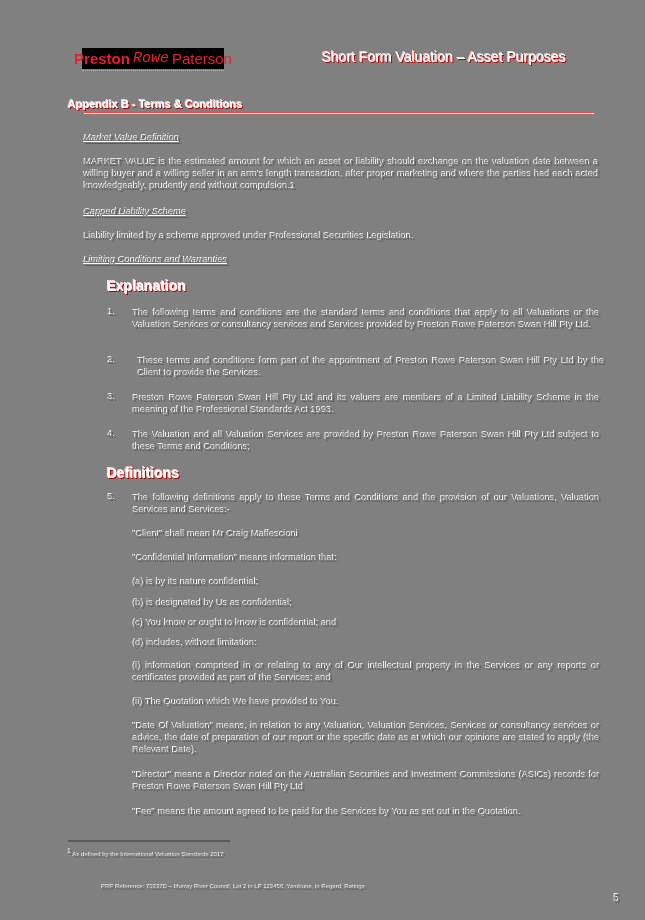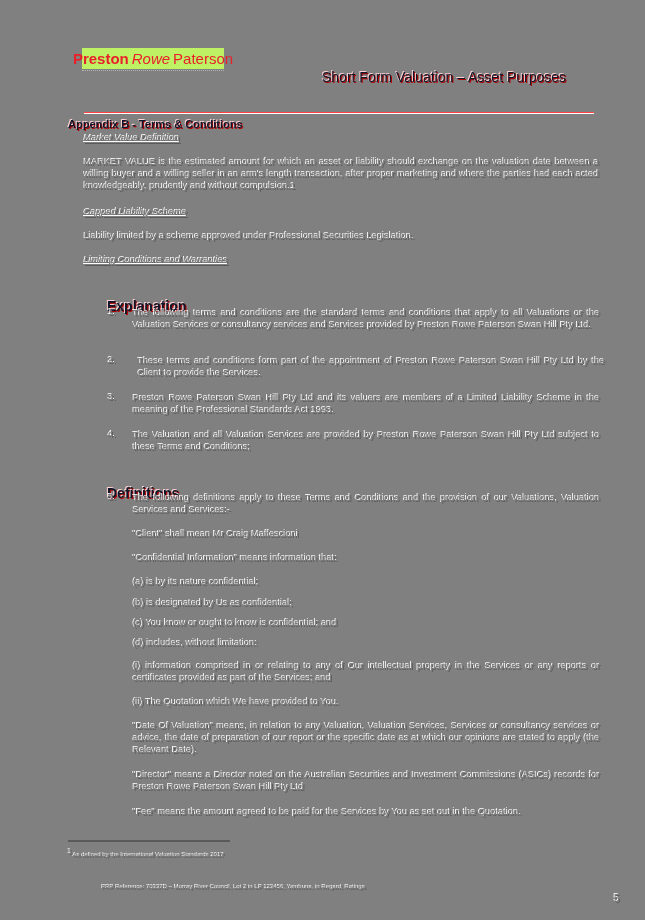--- a/index.html
+++ b/index.html
@@ -9,33 +9,32 @@
       font-family: "Liberation Sans", sans-serif;
       position: relative;
       overflow: hidden;
       color: #ffffff;
     }
     .txt {
       color: #808080;
       text-shadow: -1px -1px 0 #ffffff, 1px 1px 0 #5a5a5a;
     }
     .red {
-      color: #0f172a;
+      color: #ffffff;
       text-shadow: -1px -1px 0 #ffd0d0, 1px 1px 0 #b00000;
-      margin-top: 20px;
     }
     .logo {
       position: absolute; left: 82px; top: 48px;
       width: 142px; height: 21px;
-      background: #bef264;
+      background: #000000;
       display: flex; align-items: center; justify-content: center;
       font-size: 15px; white-space: nowrap;
     }
     .logo .b1 { color: #e8202a; font-weight: bold; }
-    .logo .b2 { color: #e8202a; font-family: Liberation Sans, sans-serif; font-style: italic; margin: 1px 3px; }
+    .logo .b2 { color: #e8202a; font-family: Liberation Mono, monospace; font-style: italic; margin: 1px 3px; }
     .logo .b3 { color: #e8202a; }
     .logo-underline {
       position: absolute; left: 82px; top: 69px; width: 142px; height: 1px;
       border-bottom: 1px dotted #ffffff; opacity: 0.4;
     }
     .doc-title {
       position: absolute; left: 322px; top: 49px;
       font-size: 14px; white-space: nowrap;
     }
     .appendix {

